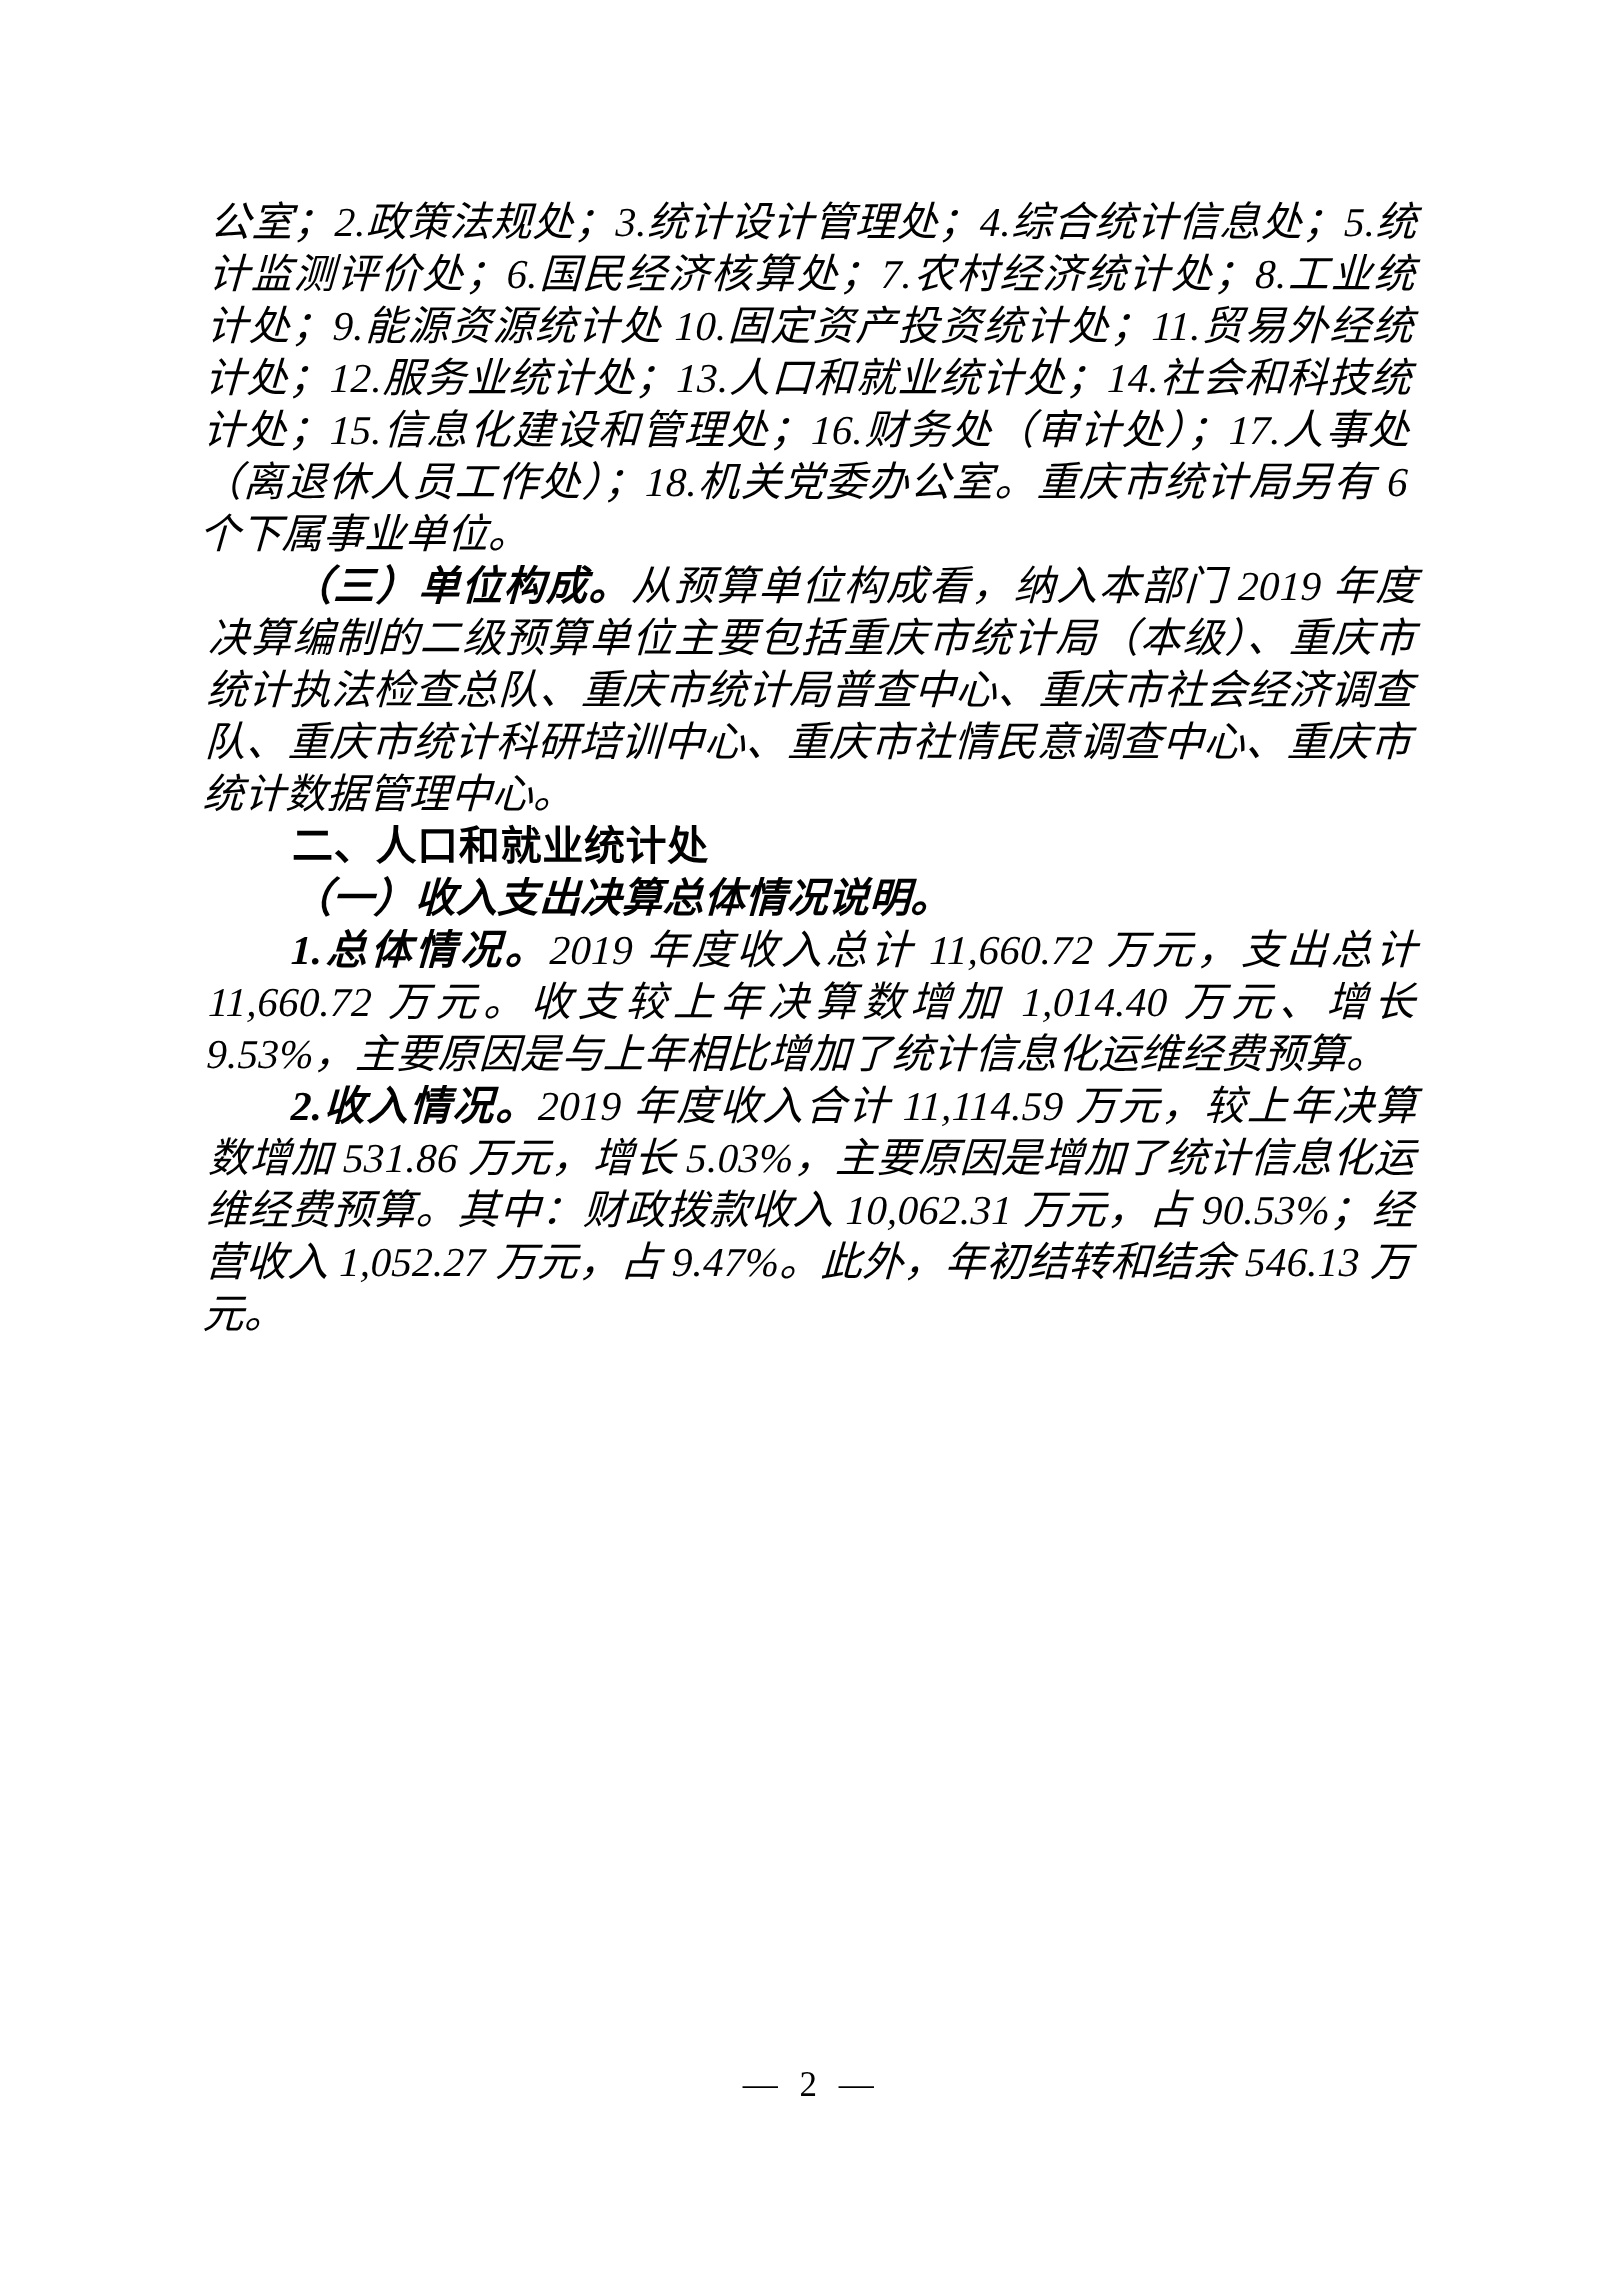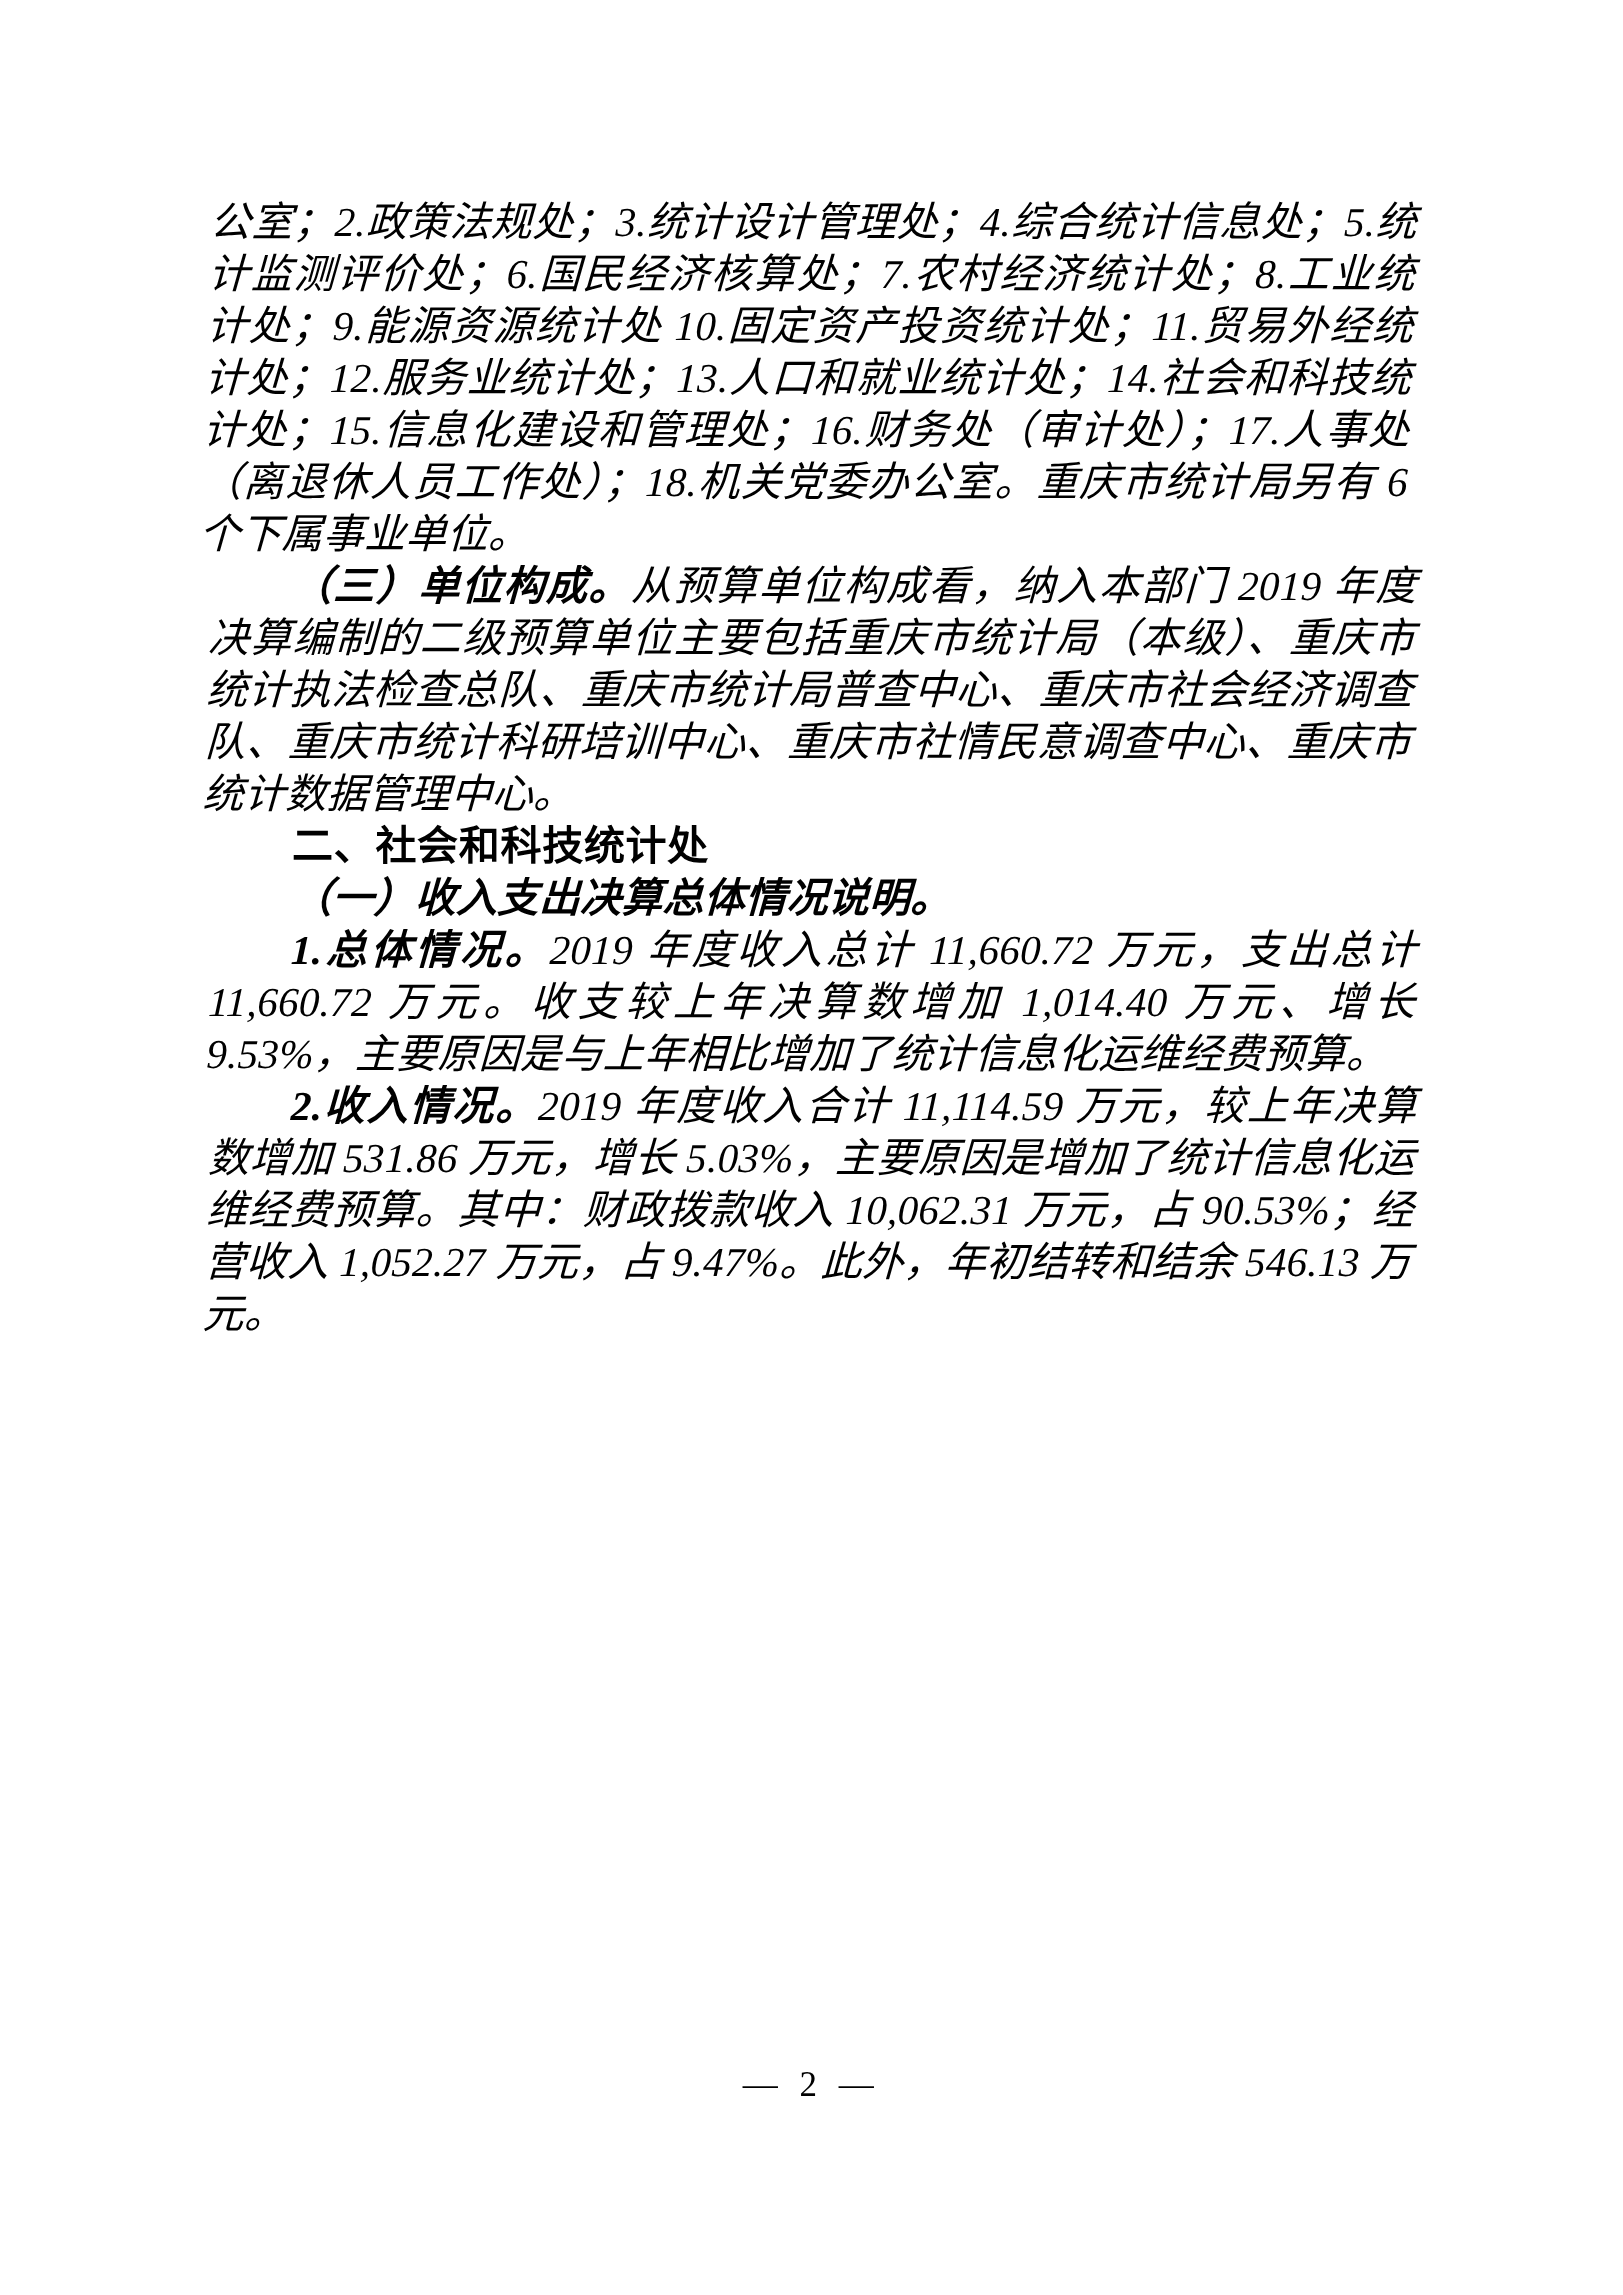--- a/index.html
+++ b/index.html
@@ -105,21 +105,21 @@
 <body>
 
 <div class="page">
 
   <div class="content">
 
     <p class="para cont">公室；2.政策法规处；3.统计设计管理处；4.综合统计信息处；5.统计监测评价处；6.国民经济核算处；7.农村经济统计处；8.工业统计处；9.能源资源统计处 10.固定资产投资统计处；11.贸易外经统计处；12.服务业统计处；13.人口和就业统计处；14.社会和科技统计处；15.信息化建设和管理处；16.财务处（审计处）；17.人事处（离退休人员工作处）；18.机关党委办公室。重庆市统计局另有 6 个下属事业单位。</p>
 
     <p class="para indent"><span class="lead">（三）单位构成。</span><span>从预算单位构成看，纳入本部门 2019 年度决算编制的二级预算单位主要包括重庆市统计局（本级）、重庆市统计执法检查总队、重庆市统计局普查中心、重庆市社会经济调查队、重庆市统计科研培训中心、重庆市社情民意调查中心、重庆市统计数据管理中心。</span></p>
 
-    <h2 class="h-heiti">二、社会和科技统计处</h2>
+    <h2 class="h-heiti">二、人口和就业统计处</h2>
 
     <h3 class="h-kai">（一）收入支出决算总体情况说明。</h3>
 
     <p class="para indent"><span class="lead">1.总体情况。</span><span>2019 年度收入总计 11,660.72 万元，支出总计 11,660.72 万元。收支较上年决算数增加 1,014.40 万元、增长 9.53%，主要原因是与上年相比增加了统计信息化运维经费预算。</span></p>
 
     <p class="para indent"><span class="lead">2.收入情况。</span><span>2019 年度收入合计 11,114.59 万元，较上年决算数增加 531.86 万元，增长 5.03%，主要原因是增加了统计信息化运维经费预算。其中：财政拨款收入 10,062.31 万元，占 90.53%；经营收入 1,052.27 万元，占 9.47%。此外，年初结转和结余 546.13 万元。</span></p>
 
   </div>
 
   <div class="footer">— 2 —</div>

